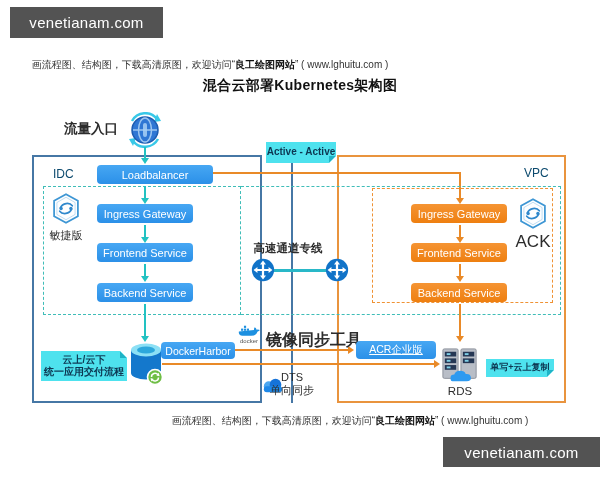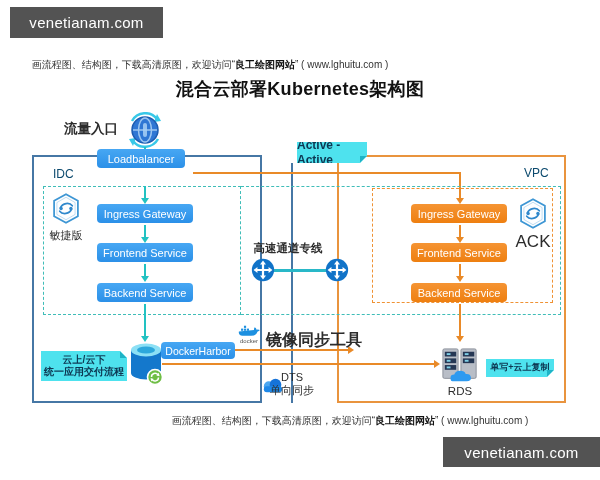--- a/index.html
+++ b/index.html
@@ -7,21 +7,21 @@
   .abs{position:absolute;box-sizing:border-box;}
   .canvas{position:absolute;left:0;top:0;width:600px;height:480px;padding-left:19px;}
 
   
   .wm{background:#535353;color:#fff;font-size:15px;display:flex;align-items:center;justify-content:center;letter-spacing:.3px;}
 
   
   .promo{font-size:10px;color:#333;text-align:center;white-space:nowrap;}
   .promo b{font-weight:bold;color:#111;}
 
-  .title{font-size:18px;font-weight:bold;color:#111;text-align:center;letter-spacing:.3px;}
+  .title{font-size:14px;font-weight:bold;color:#111;text-align:center;letter-spacing:.3px;}
 
   
   .frame{border:2px solid;background:transparent;}
   .frame.idc{border-color:#4677a5;}
   .frame.vpc{border-color:#e9943e;}
   .dash-teal{border:1.5px dashed #3fbdb8;}
   .dash-teal.noleft{border-left:none;}
   .dash-orange{border:1.5px dashed #ef9234;}
 
   
@@ -117,21 +117,21 @@
     <circle cx="14" cy="14" r="13" fill="#1173c8"></circle>
     <polygon points="14,3 17.5,7.5 15.3,7.5 15.3,20.5 17.5,20.5 14,25 10.5,20.5 12.7,20.5 12.7,7.5 10.5,7.5" fill="#fff"></polygon>
     <polygon points="3,14 7.5,10.5 7.5,12.7 20.5,12.7 20.5,10.5 25,14 20.5,17.5 20.5,15.3 7.5,15.3 7.5,17.5" fill="#fff"></polygon>
   </svg>
   <svg class="abs" style="left:325px;top:258px;" width="24" height="24" viewBox="0 0 28 28">
     <circle cx="14" cy="14" r="13" fill="#1173c8"></circle>
     <polygon points="14,3 17.5,7.5 15.3,7.5 15.3,20.5 17.5,20.5 14,25 10.5,20.5 12.7,20.5 12.7,7.5 10.5,7.5" fill="#fff"></polygon>
     <polygon points="3,14 7.5,10.5 7.5,12.7 20.5,12.7 20.5,10.5 25,14 20.5,17.5 20.5,15.3 7.5,15.3 7.5,17.5" fill="#fff"></polygon>
   </svg>
 
-  <div class="abs node blue" style="left:97px;top:149px;width:88px;height:19px;">Loadbalancer</div>
+  <div class="abs node blue" style="left:97px;top:165px;width:116px;height:19px;">Loadbalancer</div>
   <div class="abs node blue" style="left:97px;top:204px;width:96px;height:19px;">Ingress Gateway</div>
   <div class="abs node blue" style="left:97px;top:243px;width:96px;height:19px;">Frontend Service</div>
   <div class="abs node blue" style="left:97px;top:283px;width:96px;height:19px;">Backend Service</div>
 
   <div class="abs node orange" style="left:411px;top:204px;width:96px;height:19px;">Ingress Gateway</div>
   <div class="abs node orange" style="left:411px;top:243px;width:96px;height:19px;">Frontend Service</div>
   <div class="abs node orange" style="left:411px;top:283px;width:96px;height:19px;">Backend Service</div>
 
   <svg class="abs" style="left:52px;top:193px;" width="28" height="31" viewBox="0 0 40 44">
     <polygon points="20,1.5 37,11 37,33 20,42.5 3,33 3,11" fill="#fdfeff" stroke="#3d96d4" stroke-width="2.5"></polygon>
@@ -171,20 +171,23 @@
   <svg class="abs" style="left:238px;top:325px;" width="22" height="13" viewBox="0 0 30 18">
     <path d="M1 9 Q0 14 6 15 H18 Q25 15 27 9 Q29 9 30 7 Q28 5.5 25.5 6.5 Q25 4 23 3 Q21.5 4.5 22 7 Z" fill="#1d90e0"></path>
     <rect x="4" y="5" width="3" height="3" fill="#1d90e0"></rect>
       <rect x="8" y="5" width="3" height="3" fill="#1d90e0"></rect>
     <rect x="12" y="5" width="3" height="3" fill="#1d90e0"></rect>
       <rect x="8" y="1" width="3" height="3" fill="#1d90e0"></rect>
   </svg>
   <div class="abs tiny" style="left:235px;top:338px;width:28px;">docker</div>
   <div class="abs dark" style="left:266px;top:330px;font-size:16px;font-weight:600;">镜像同步工具</div>
 
+  <div class="abs node blue small" style="left:356px;top:341px;width:80px;height:18px;">
+      <span class="underline">ACR企业版</span>
+    </div>
 
   <svg class="abs" style="left:262px;top:378px;" width="22" height="15" viewBox="0 0 26 18">
     <circle cx="8" cy="10" r="6" fill="#4aa6f0"></circle>
     <circle cx="16" cy="8" r="7" fill="#1673d8"></circle>
     <rect x="2" y="10" width="22" height="7" rx="3.5" fill="#1e88e8"></rect>
   </svg>
   <div class="abs dark ctr" style="left:262px;top:371px;width:60px;font-size:11px;line-height:12.5px;">
     <div>DTS</div>
     <div>单向同步</div>
   </div>
@@ -203,20 +206,20 @@
         <rect x="6" y="6.5" width="4" height="2"></rect>
         <rect x="6" y="13.5" width="4" height="2"></rect>
         <rect x="6" y="20.5" width="4" height="2"></rect>
         <rect x="25" y="6.5" width="4" height="2"></rect>
         <rect x="25" y="13.5" width="4" height="2"></rect>
       </g>
     <path d="M12 36 Q10 36 10 32.5 Q10 29 14 29 Q15 25 20 25 Q25 25 26 28.5 Q31 28 31.5 32 Q32 36 27 36 Z" fill="#2e9af0"></path>
   </svg>
   <div class="abs dark ctr" style="left:441px;top:385px;width:38px;font-size:11.5px;">RDS</div>
 
-  <div class="abs note br" style="left:266px;top:142px;width:70px;height:21px;font-size:12px;margin-left:31px;">Active - Active</div>
+  <div class="abs note br" style="left:266px;top:142px;width:70px;height:21px;font-size:10px;">Active - Active</div>
   <div class="abs note tr" style="left:41px;top:351px;width:86px;height:30px;font-size:10px;">
     <div>云上/云下</div>
     <div>统一应用交付流程</div>
   </div>
   <div class="abs note br" style="left:486px;top:359px;width:68px;height:18px;font-size:9px;">单写+云上复制</div>
 
 </div>
 
 </body></html>

